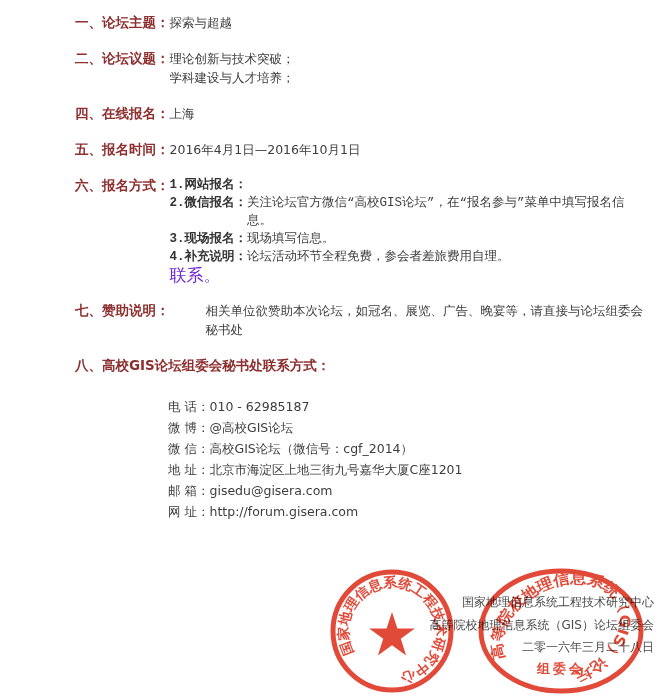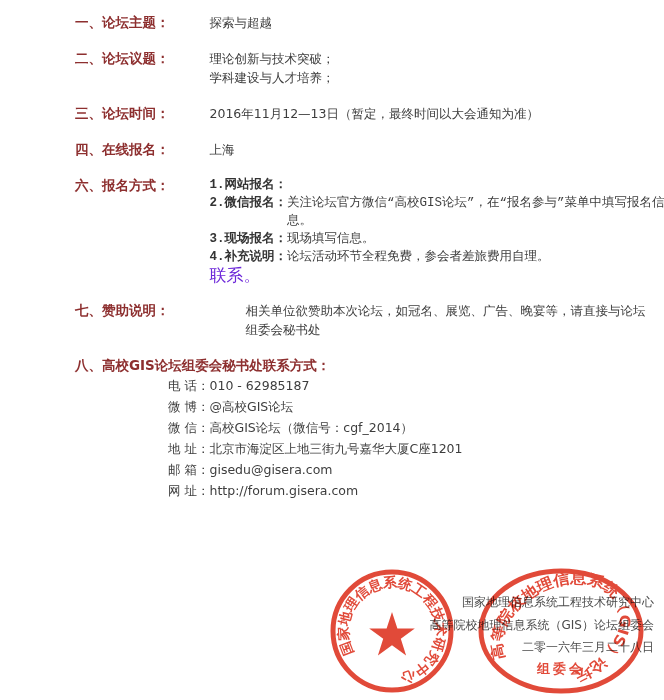--- a/index.html
+++ b/index.html
@@ -5,35 +5,35 @@
   html,body{margin:0;padding:0;background:#ffffff;}
   .page{
     position:relative;
     width:664px;height:700px;
     background:#ffffff;
     overflow:hidden;
     font-family:"DejaVu Sans",sans-serif;
     color:#3d3d3d;
   }
   .doc{position:absolute;left:75px;top:13px;right:14px;}
-  .sec{display:flex;margin-bottom:17px;align-items:flex-start;gap:40px;}
+  .sec{display:flex;margin-bottom:17px;align-items:flex-start;}
   .sec-h{
     color:#8d2f2f;font-weight:bold;font-size:13.5px;line-height:19px;
     white-space:nowrap;flex:0 0 auto;
   }
   .sec-c{font-size:12.5px;line-height:19px;color:#3d3d3d;}
   .lines{display:flex;flex-direction:column;}
   .sec6 .sec-c,.sec6 .sub,.sec6 .t{line-height:18px;}
   .items{display:flex;flex-direction:column;}
   .item{display:flex;align-items:flex-start;font-family:Liberation Mono, monospace;}
   .sub{font-weight:bold;color:#333333;font-size:12.5px;white-space:nowrap;flex:0 0 auto;}
   .t{font-size:12.5px;color:#3d3d3d;width:400px;word-break:break-all;}
   .trail{font-size:17px;color:#6d28d9;line-height:18px;}
   .w7{width:484px;margin-left:36px;}
-  .contacts{margin-left:93px;margin-top:0;}
+  .contacts{margin-left:93px;margin-top:21px;}
   .crow{display:flex;line-height:21px;font-size:12.5px;}
   .cl{white-space:nowrap;color:#3d3d3d;flex:0 0 auto;}
   .cv{color:#3d3d3d;word-break:break-all;}
   .signoff{
     position:absolute;top:591px;right:10px;
     text-align:right;color:#4a4a4a;font-size:12px;line-height:22.5px;
   }
   .stamp{position:absolute;mix-blend-mode:multiply;opacity:0.92;}
   .stamp-left{left:328px;top:567px;}
   .stamp-right{left:477px;top:567px;}
@@ -51,30 +51,30 @@
     </section>
 
     <section class="sec">
       <span class="sec-h">二、论坛议题：</span>
       <span class="sec-c lines">
         <span>理论创新与技术突破；</span>
         <span>学科建设与人才培养；</span>
       </span>
     </section>
 
-    <section class="sec">
-      <span class="sec-h">三、论坛时间：</span>
-      <span class="sec-c">2016年11月12—13日（暂定，最终时间以大会通知为准）</span>
-    </section>
 
     <section class="sec">
       <span class="sec-h">四、在线报名：</span>
       <span class="sec-c">上海</span>
     </section>
 
+    <section class="sec">
+      <span class="sec-h">五、报名时间：</span>
+      <span class="sec-c">2016年4月1日—2016年10月1日</span>
+    </section>
 
     <section class="sec sec6">
       <span class="sec-h">六、报名方式：</span>
       <div class="items">
         <div class="item">
           <span class="sub">1.网站报名：</span>
         </div>
         <div class="item">
           <span class="sub">2.微信报名：</span>
           <span class="t">关注论坛官方微信“高校GIS论坛”，在“报名参与”菜单中填写报名信息。</span>

